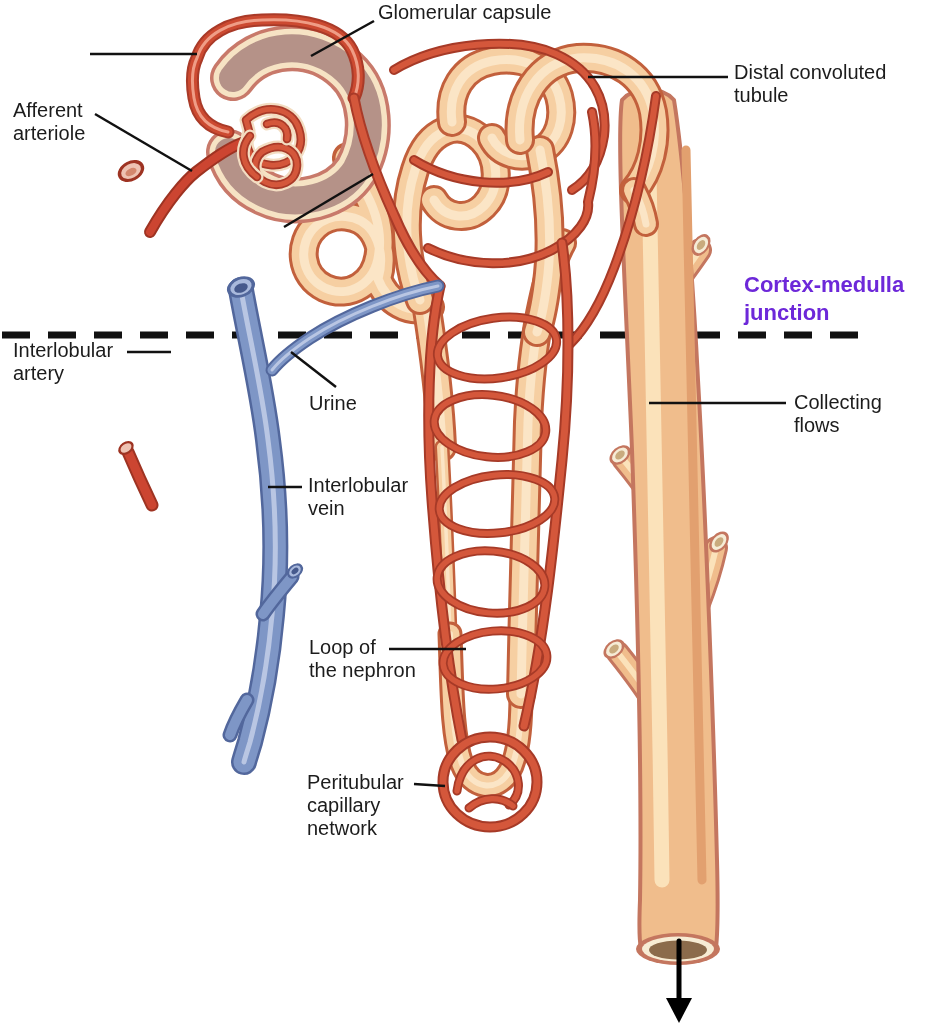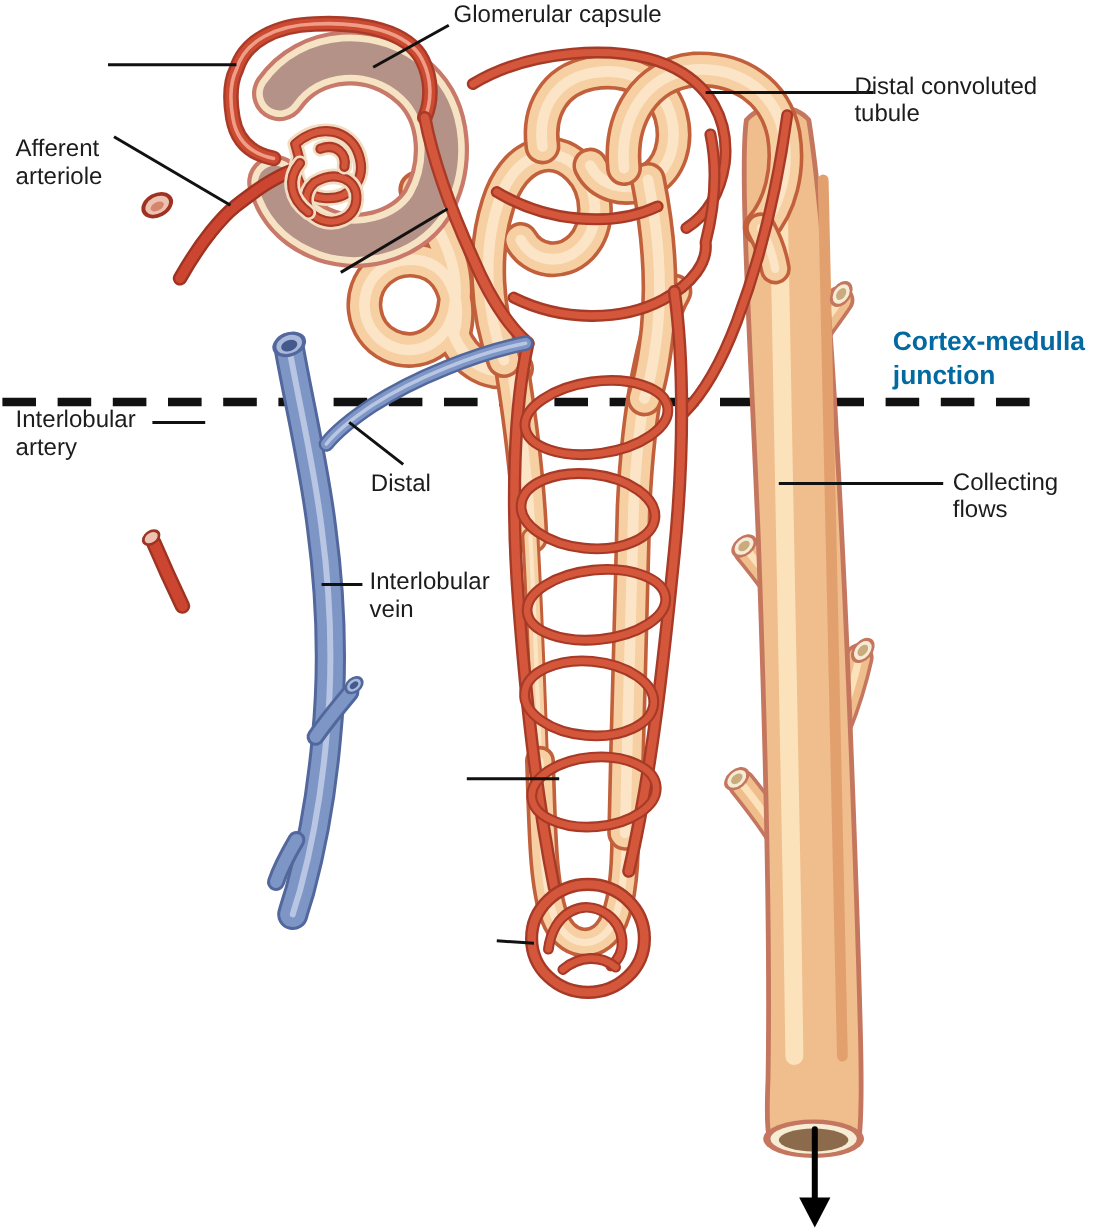--- a/index.html
+++ b/index.html
@@ -5,21 +5,21 @@
   html,body{margin:0;padding:0;background:#ffffff;}
   #stage{
     position:relative;width:925px;height:1024px;background:#ffffff;overflow:hidden;
     font-family:"Liberation Sans",sans-serif;
   }
   #art{position:absolute;left:0;top:0;}
   .lbl{
     position:absolute;font-size:20px;line-height:1.16;color:#1c1c1c;
     white-space:pre-line;letter-spacing:0;
   }
-  .lbl.cmj{font-size:22px;line-height:1.28;font-weight:600;color:#0369a1;}
+  .lbl.cmj{font-size:22px;line-height:1.28;font-weight:600;color:#6d28d9;}
 </style>
 </head>
 <body>
 
 <div id="stage">
 
 <svg id="art" width="926" height="1024" viewBox="0 0 926 1024">
   <defs>
 
     <path id="duct-body" d="M622 100 C616 140 626 300 632 450 C638 620 642 780 640 900 C639 925 639 940 641 948 L716 948 C718 930 718 900 717 860 C714 740 706 520 698 380 C692 260 682 150 674 100 C662 86 634 86 622 100 Z"></path>
@@ -252,26 +252,31 @@
     </g>
 
     <g>
       <line x1="679" y1="941" x2="679" y2="1000" stroke="#000000" stroke-width="5"></line>
       <polygon points="679,1023 666,998 692,998" fill="#000000" stroke="none"></polygon>
     </g>
   </g>
 </svg>
 
 <div class="lbl" style="left:378px;top:1px">Glomerular capsule</div>
-<div class="lbl" style="left:712px;top:61px">Distal convoluted
+<div class="lbl" style="left:734px;top:61px">Distal convoluted
 tubule</div>
-<div class="lbl" style="left:13px;top:113px">Afferent
+<div class="lbl" style="left:13px;top:99px">Afferent
 arteriole</div>
 <div class="lbl cmj" style="left:744px;top:271px">Cortex-medulla
 junction</div>
 <div class="lbl" style="left:13px;top:339px">Interlobular
 artery</div>
-<div class="lbl" style="left:309px;top:392px">Distal</div>
+<div class="lbl" style="left:309px;top:392px">Urine</div>
 <div class="lbl" style="left:794px;top:391px">Collecting flows</div>
 <div class="lbl" style="left:308px;top:474px">Interlobular
 vein</div>
+<div class="lbl" style="left:309px;top:636px">Loop of
+the nephron</div>
+<div class="lbl" style="left:307px;top:771px">Peritubular
+capillary
+network</div>
 
 </div>
 
 </body></html>

